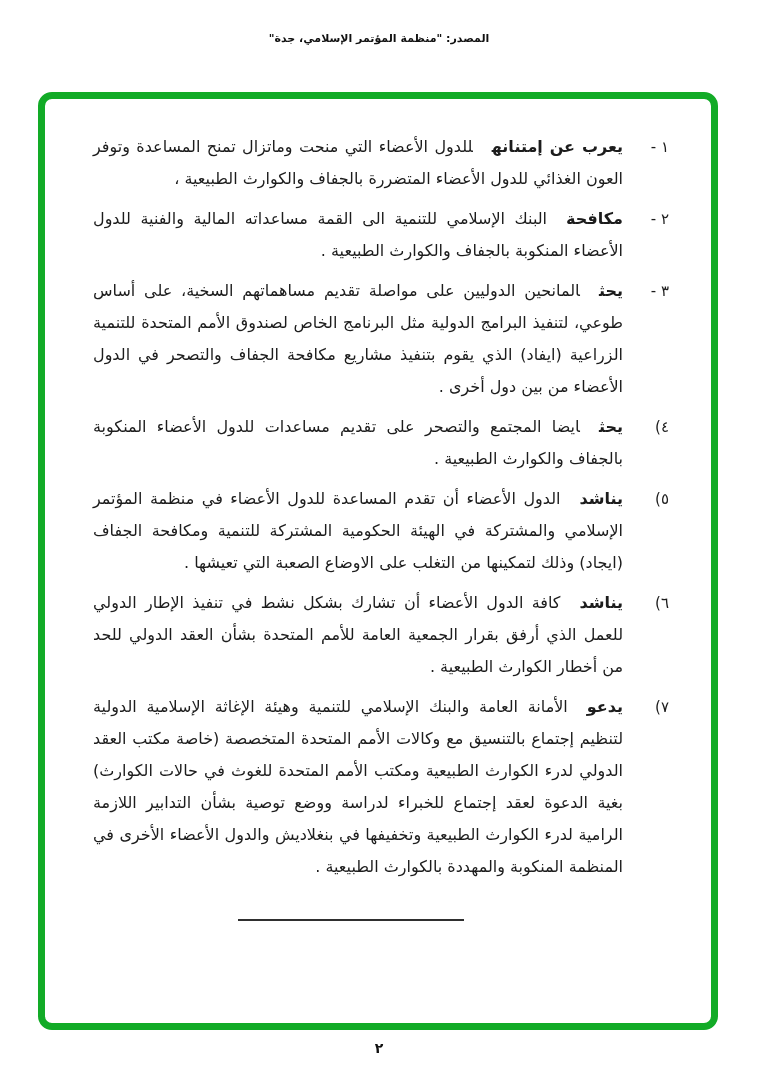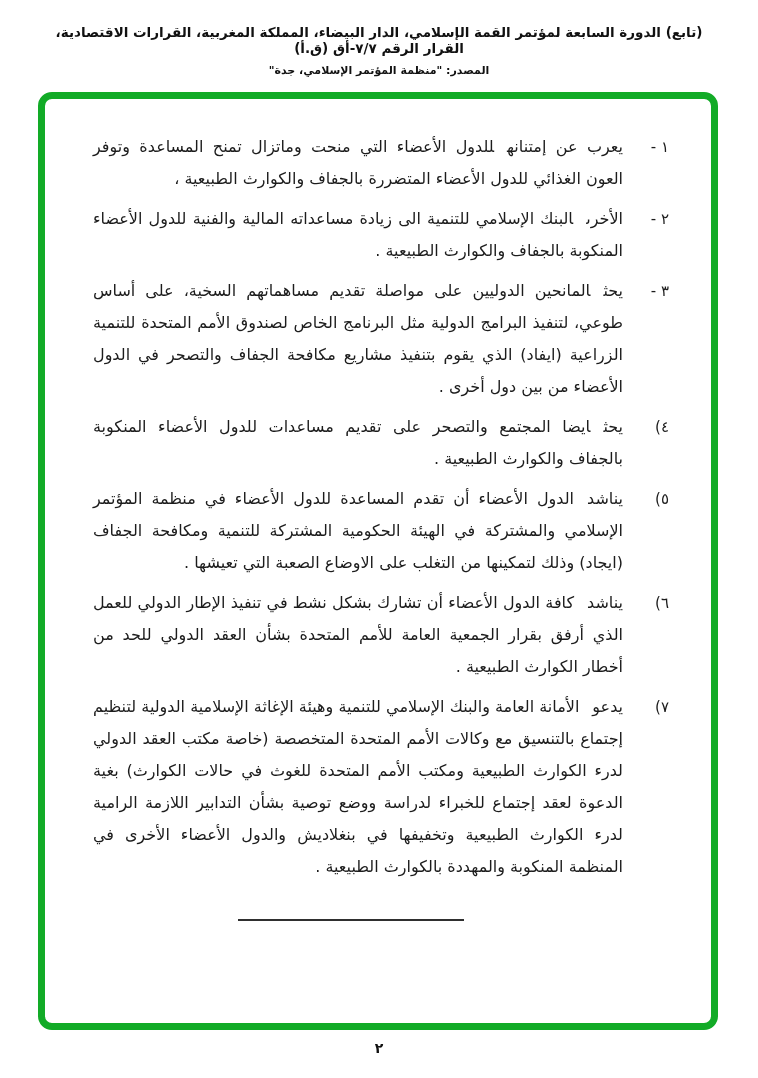--- a/index.html
+++ b/index.html
@@ -62,22 +62,22 @@
     line-height: 32px;
     white-space: nowrap;
   }
   .item-text {
     flex: 1;
     font-size: 16px;
     line-height: 32px;
     text-align: justify;
   }
   .lead {
-    font-weight: normal;
-    margin-left: 13px;
+    font-weight: bold;
+    margin-left: 19px;
   }
   .divider {
     width: 226px;
     height: 2px;
     background: #2f2f2f;
     margin: 36px auto 0 auto;
     transform: translateX(-30px);
   }
   .page-number {
     position: absolute;
@@ -89,35 +89,34 @@
     font-weight: bold;
     color: #111111;
   }
 </style>
 </head>
 <body>
 
 <div class="page" style="color: rgb(28, 28, 28);">
 
   <div class="header">
-    <div class="header-line1">(تابع) الدورة السابعة لمؤتمر القمة الإسلامي، الدار البيضاء، المملكة المغربية، القرارات الاقتصادية، القرار الرقم ٧/٧-أق (ق.أ)</div>
     <div class="header-line2">المصدر:  "منظمة المؤتمر الإسلامي، جدة"</div>
   </div>
 
   <div class="green-box" style="border-color: rgb(18, 171, 39);">
     <div class="content">
 
       <div class="item">
         <div class="marker">١ -</div>
         <div class="item-text"><span class="lead">يعرب عن إمتنانه</span><span>للدول الأعضاء التي منحت وماتزال تمنح المساعدة وتوفر العون الغذائي للدول الأعضاء المتضررة بالجفاف والكوارث الطبيعية ،</span></div>
       </div>
 
       <div class="item">
         <div class="marker">٢ -</div>
-        <div class="item-text"><span class="lead">الأخرى</span><span>البنك الإسلامي للتنمية الى زيادة مساعداته المالية والفنية للدول الأعضاء المنكوبة بالجفاف والكوارث الطبيعية .</span></div>
+        <div class="item-text"><span class="lead">مكافحة</span><span>البنك الإسلامي للتنمية الى القمة مساعداته المالية والفنية للدول الأعضاء المنكوبة بالجفاف والكوارث الطبيعية .</span></div>
       </div>
 
       <div class="item">
         <div class="marker">٣ -</div>
         <div class="item-text"><span class="lead">يحث</span><span>المانحين الدوليين على مواصلة تقديم مساهماتهم السخية، على أساس طوعي، لتنفيذ البرامج الدولية مثل البرنامج الخاص لصندوق الأمم المتحدة للتنمية الزراعية (ايفاد) الذي يقوم بتنفيذ مشاريع مكافحة الجفاف والتصحر في الدول الأعضاء من بين دول أخرى .</span></div>
       </div>
 
       <div class="item">
         <div class="marker">٤)</div>
         <div class="item-text"><span class="lead">يحث</span><span>ايضا المجتمع والتصحر على تقديم مساعدات للدول الأعضاء المنكوبة بالجفاف والكوارث الطبيعية .</span></div>

